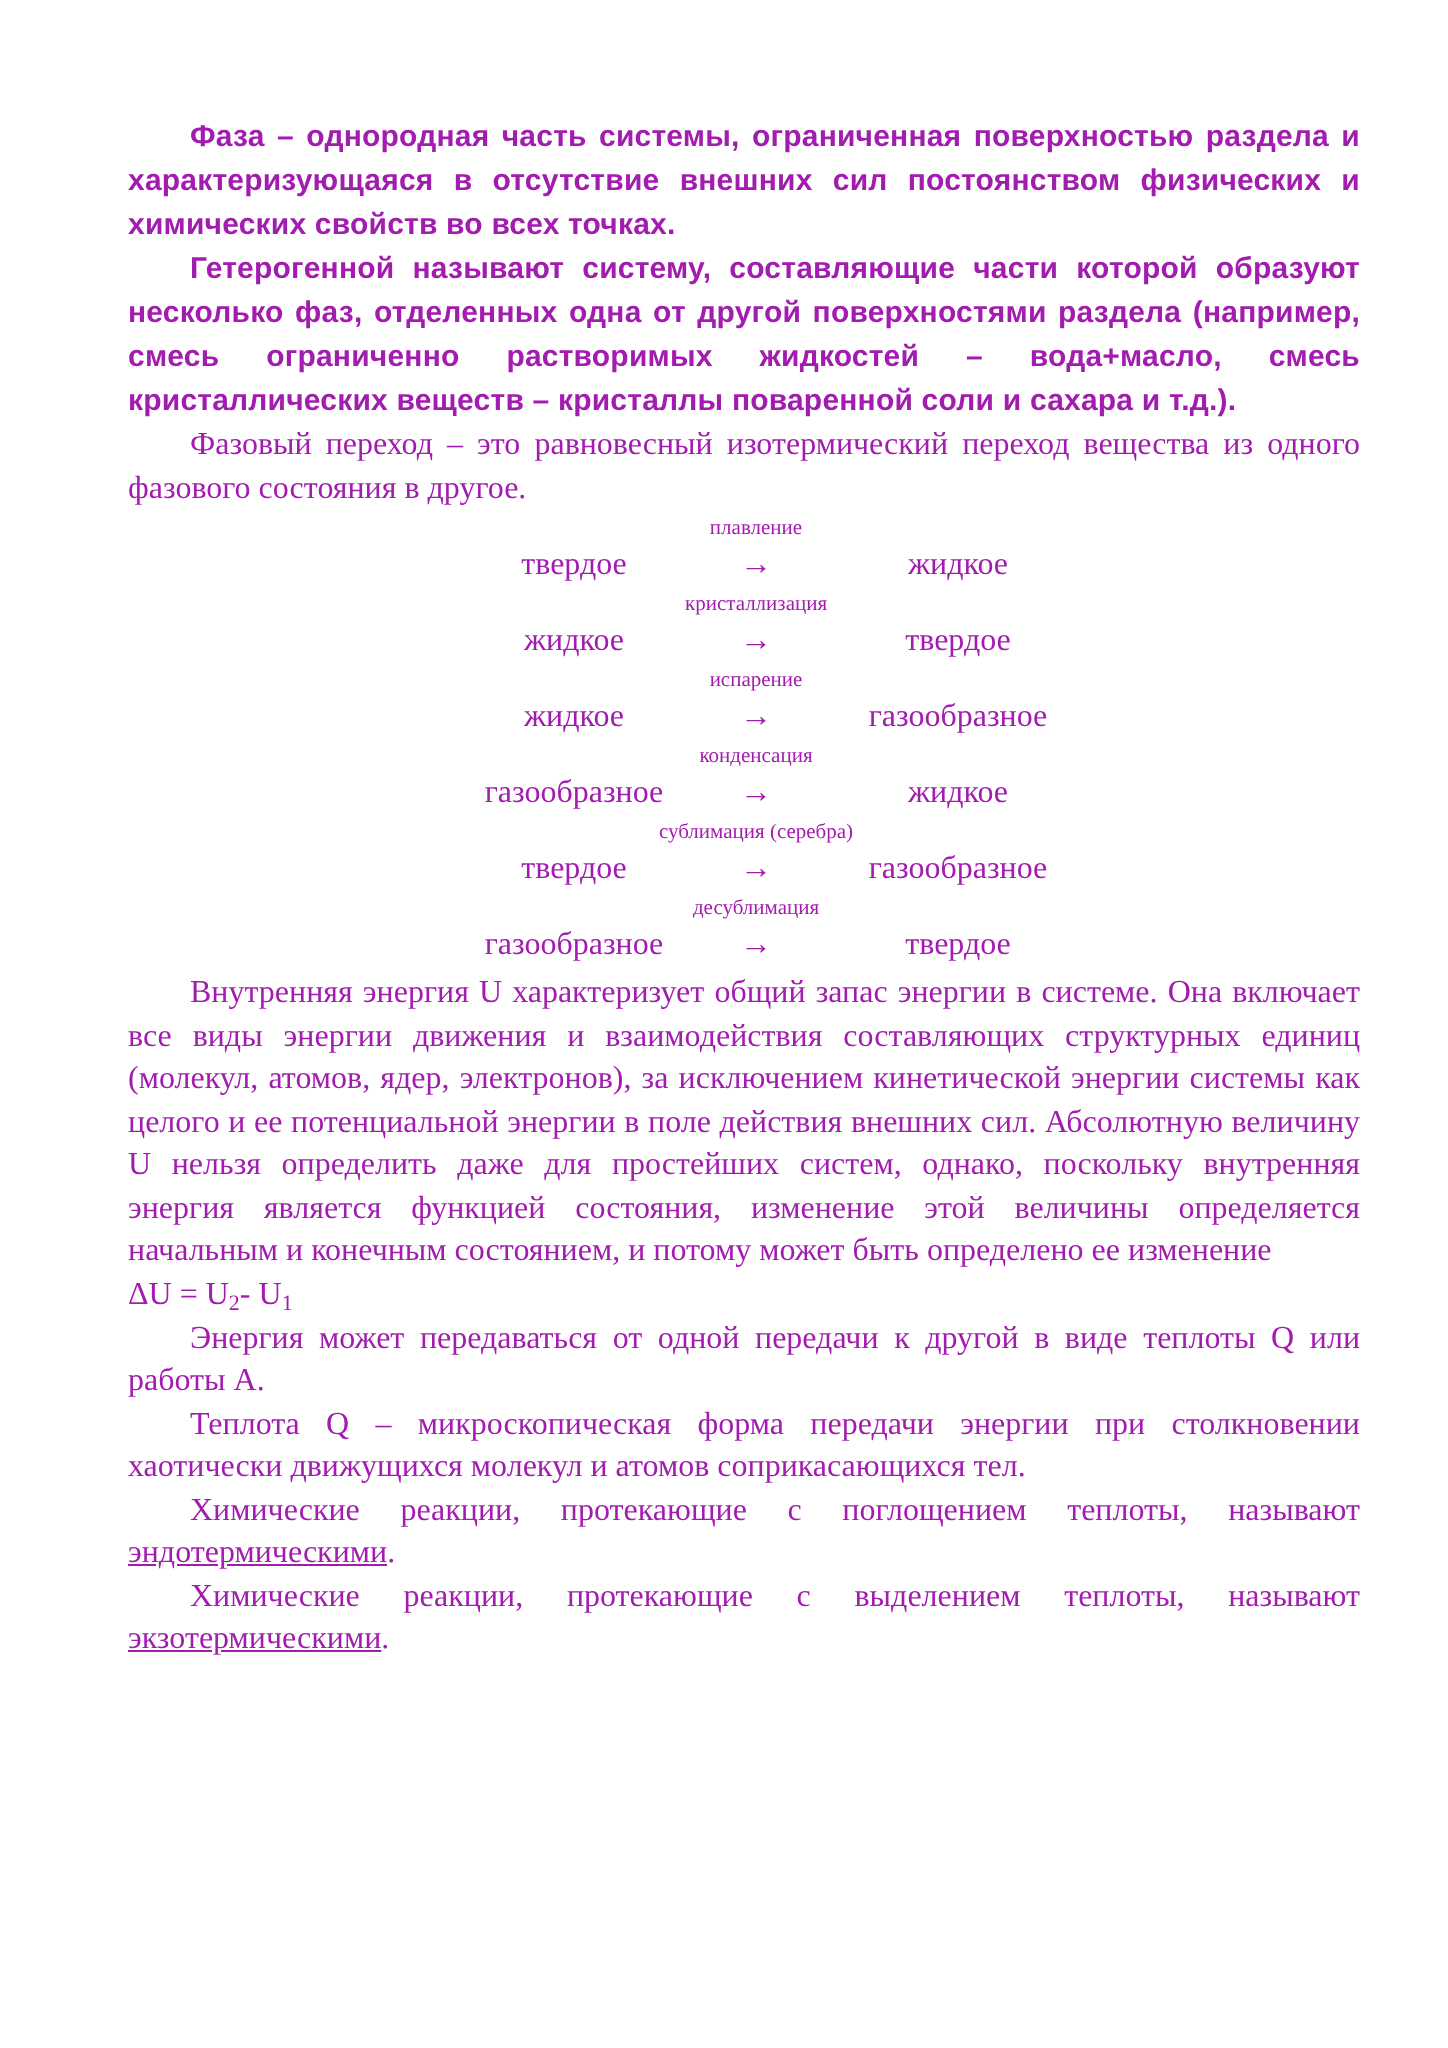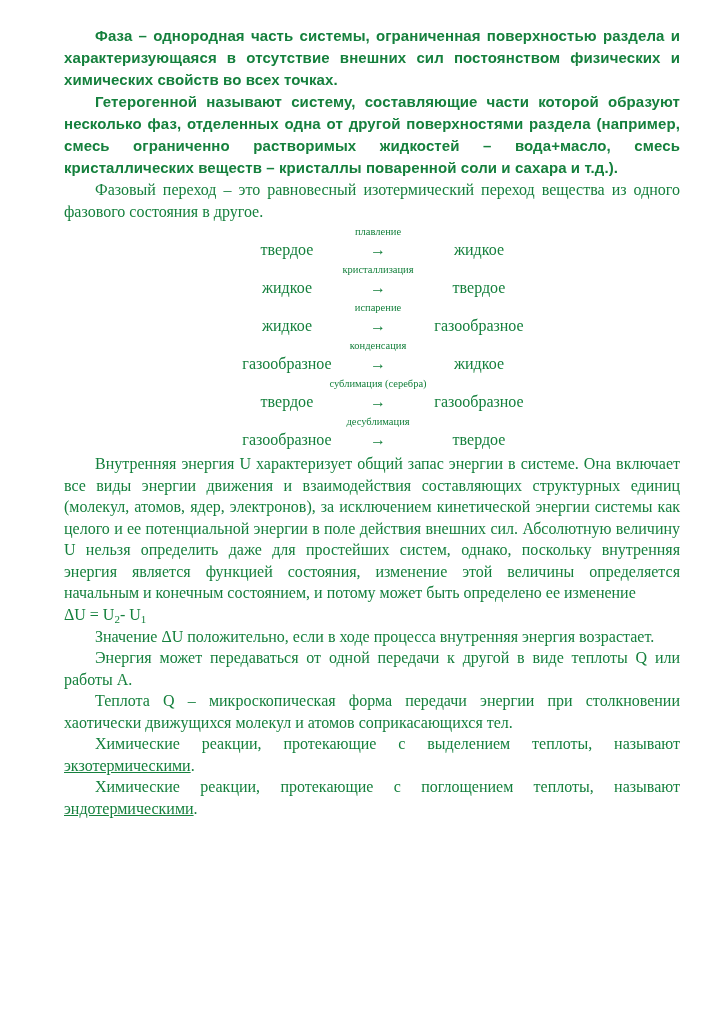--- a/index.html
+++ b/index.html
@@ -10,22 +10,22 @@
   body {
     width: 724px;
     height: 1024px;
     overflow: hidden;
   }
   .page {
     box-sizing: border-box;
     width: 724px;
     height: 1024px;
     background: #ffffff;
-    color: #15803d;
-    padding: 25px 44px 0 64px;
+    color: #a21caf;
+    padding: 58px 44px 0 64px;
   }
   p { margin: 0; }
   .b-para {
     font-family: "Liberation Sans", sans-serif;
     font-weight: 700;
     font-size: 15px;
     line-height: 22px;
     text-align: justify;
     text-indent: 31px;
     letter-spacing: 0.1px;
@@ -132,23 +132,22 @@
       <span class="t-arrow">→</span>
       <span class="t-to">твердое</span>
     </div>
 
   </div>
 
   <p class="s-para">Внутренняя энергия U характеризует общий запас энергии в системе. Она включает все виды энергии движения и взаимодействия составляющих структурных единиц (молекул, атомов, ядер, электронов), за исключением кинетической энергии системы как целого и ее потенциальной энергии в поле действия внешних сил. Абсолютную величину U нельзя определить даже для простейших систем, однако, поскольку внутренняя энергия является функцией состояния, изменение этой величины определяется начальным и конечным состоянием, и потому может быть определено ее изменение</p>
 
   <div class="formula"><span>ΔU = U</span><sub>2</sub><span>- U</span><sub>1</sub></div>
 
-  <p class="s-para">Значение ΔU положительно, если в ходе процесса внутренняя энергия возрастает.</p>
 
   <p class="s-para">Энергия может передаваться от одной передачи к другой в виде теплоты Q или работы А.</p>
 
   <p class="s-para">Теплота Q – микроскопическая форма передачи энергии при столкновении хаотически движущихся молекул и атомов соприкасающихся тел.</p>
 
+  <p class="s-para"><span>Химические реакции, протекающие с поглощением теплоты, называют </span><span class="underlined-term">эндотермическими</span><span>.</span></p>
+
   <p class="s-para"><span>Химические реакции, протекающие с выделением теплоты, называют </span><span class="underlined-term">экзотермическими</span><span>.</span></p>
-
-  <p class="s-para"><span>Химические реакции, протекающие с поглощением теплоты, называют </span><span class="underlined-term">эндотермическими</span><span>.</span></p>
 
 </div>
 
 </body></html>

